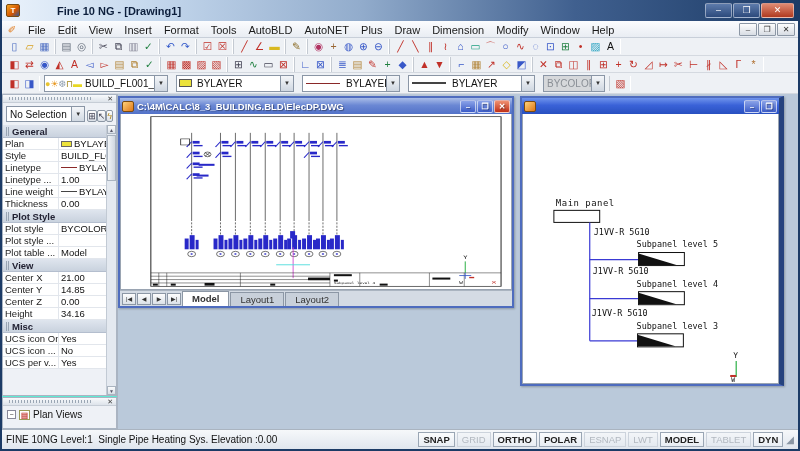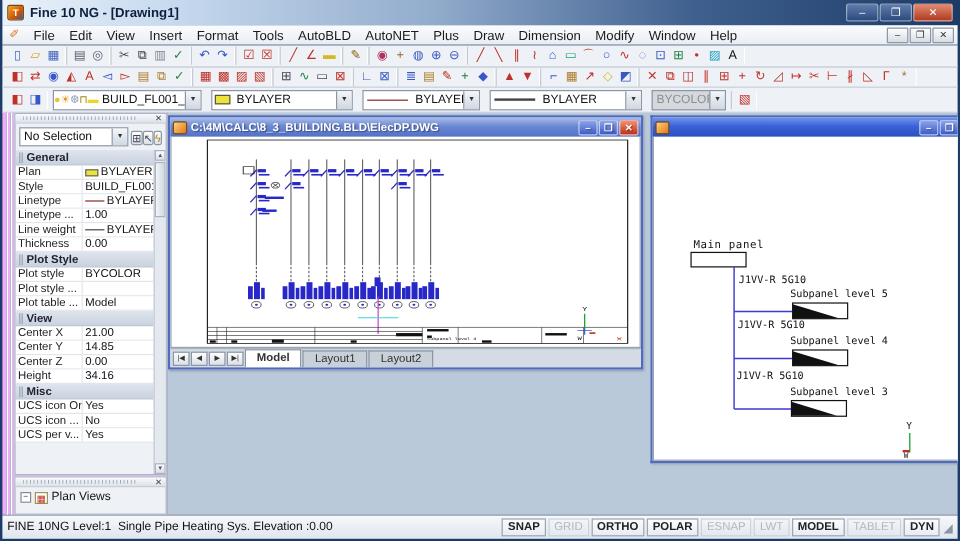--- a/index.html
+++ b/index.html
@@ -3,21 +3,21 @@
 <meta charset="utf-8">
 <style>
   * { margin:0; padding:0; box-sizing:border-box; }
   html,body { width:800px; height:451px; overflow:hidden; font-family:"Liberation Sans",sans-serif; }
   .app { position:absolute; inset:0; background:#1c3b66; padding:0 2px 2px 2px; display:flex; flex-direction:column; }
 
   
   .titlebar { height:21px; display:flex; align-items:center; gap:5px; padding:0 4px;
     background:linear-gradient(90deg,#eaf2fb 0%,#c6d9ee 18%,#92accc 45%,#40608f 72%,#1c3b66 100%); }
   .app-ico { width:14px; height:13px; background:linear-gradient(135deg,#f5a623,#d35400 60%,#2c5aa0); border:1px solid #7a4a10; border-radius:2px; color:#fff; font-size:8px; font-weight:bold; text-align:center; line-height:11px; }
-  .wtitle-text { font-size:11px; color:#0d1f3c; font-weight:bold; }
+  .wtitle-text { font-size:11px; color:#0d1f3c; font-weight:bold;margin-left:32px; }
   .cap-btns { margin-left:auto; display:flex; gap:1px; }
   .cap-btn { width:27px; height:15px; border:1px solid rgba(255,255,255,.45); border-radius:2px; background:linear-gradient(#5d7bab,#2c4a7c); color:#fff; font-size:9px; text-align:center; line-height:13px; }
   .cap-btn.close { background:linear-gradient(#e08a72,#b03a20); width:33px; }
 
   
   .menubar { height:17px; background:linear-gradient(#fbfcfe,#e9edf3); border-bottom:1px solid #c8cfd9; display:flex; align-items:center; padding:0 3px; }
   .menu-ico { width:14px; height:13px; color:#e07818; font-size:10px; line-height:13px; text-align:center; margin-right:3px; }
   .menu-item { font-size:11px; color:#1a1a1a; padding:1px 6px; }
   .mdi-btns { margin-left:auto; display:flex; gap:1px; }
   .mdi-btn { width:18px; height:13px; background:linear-gradient(#fdfdfd,#d8dde4); border:1px solid #8c97a5; border-radius:1px; font-size:8px; color:#333; text-align:center; line-height:11px; }
@@ -35,21 +35,21 @@
   .combo .li { font-size:9px; width:10px; text-align:center; }
   .chip { width:13px; height:8px; background:#ece23a; border:1px solid #555; margin:0 2px; flex:none; }
   .ltline { width:34px; height:0; border-top:1.5px solid #8a2828; margin:0 3px; flex:none; }
   .lwline { width:34px; height:0; border-top:2px solid #444; margin:0 3px; flex:none; }
   .combo.disabled { background:#d6d8db; color:#8a8f96; }
   .combo.disabled .ctext { color:#8a8f96; }
   .lay-combo { width:124px; } .col-combo { width:118px; } .lt-combo { width:98px; } .lw-combo { width:127px; } .ps-combo { width:62px; }
 
   
   .main { flex:1; display:flex; min-height:0; }
-  .dock { width:138px; background:#f0abfc; display:flex; border-right:1px solid #aab4c2; }
+  .dock { width:116px; background:#5eead4; display:flex; border-right:1px solid #aab4c2;flex-direction:column; }
   .grip-strip { width:10px; border-right:1px solid #c0c8d2; background:
      linear-gradient(90deg,transparent 3px,#b2bcc8 3px,#b2bcc8 4px,#fff 4px,#fff 5px,transparent 5px),
      linear-gradient(90deg,transparent 6px,#b2bcc8 6px,#b2bcc8 7px,#fff 7px,#fff 8px,transparent 8px); }
   .dock-col { flex:1; display:flex; flex-direction:column; min-width:0; }
 
   .palette { background:#eef1f6; border:1px solid #aab4c2; display:flex; flex-direction:column; min-height:0; }
   .palette.props { flex:1; }
   .palette.plan { height:32px; margin-top:1px; }
   .pal-top { height:8px; display:flex; align-items:center; background:linear-gradient(#f8fafc,#dde3ea); border-bottom:1px solid #c6cdd6; }
   .pal-grip { flex:1; height:3px; margin:0 14px 0 6px; background:linear-gradient(90deg,#9aa6b4 1px,transparent 1px); background-size:3px 3px; }

